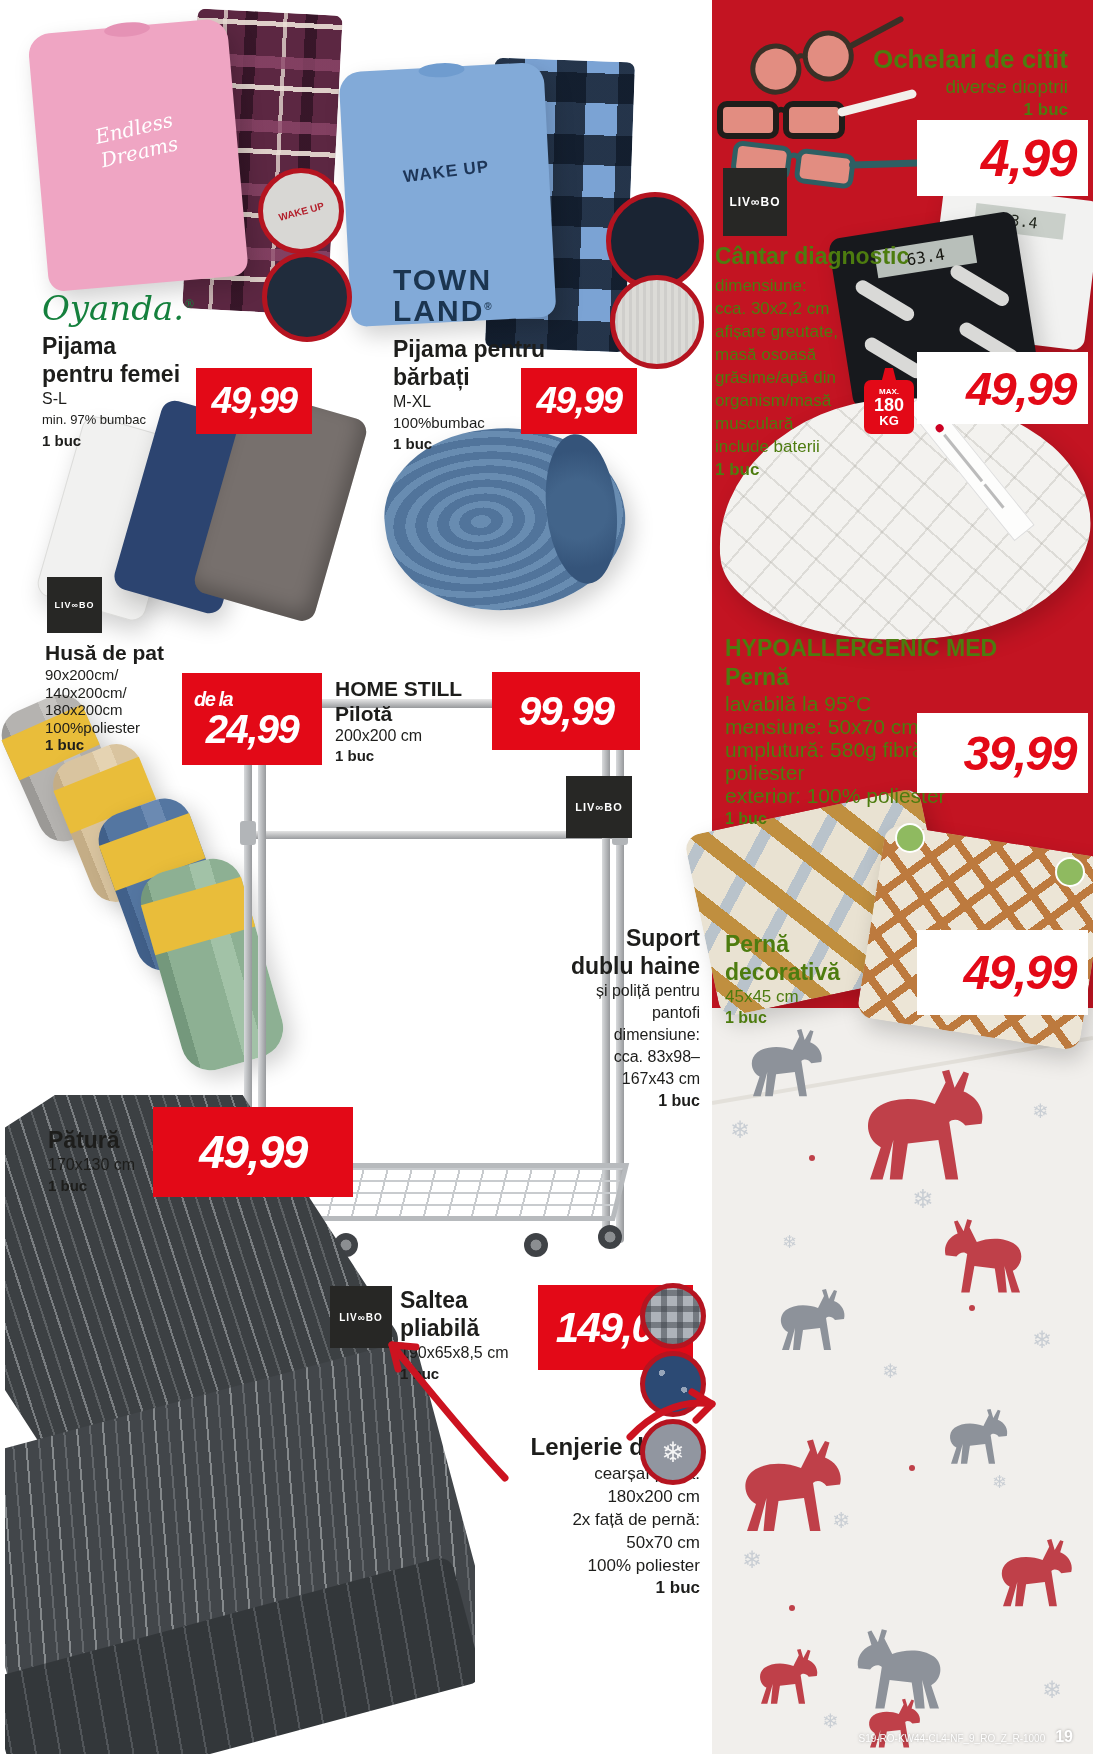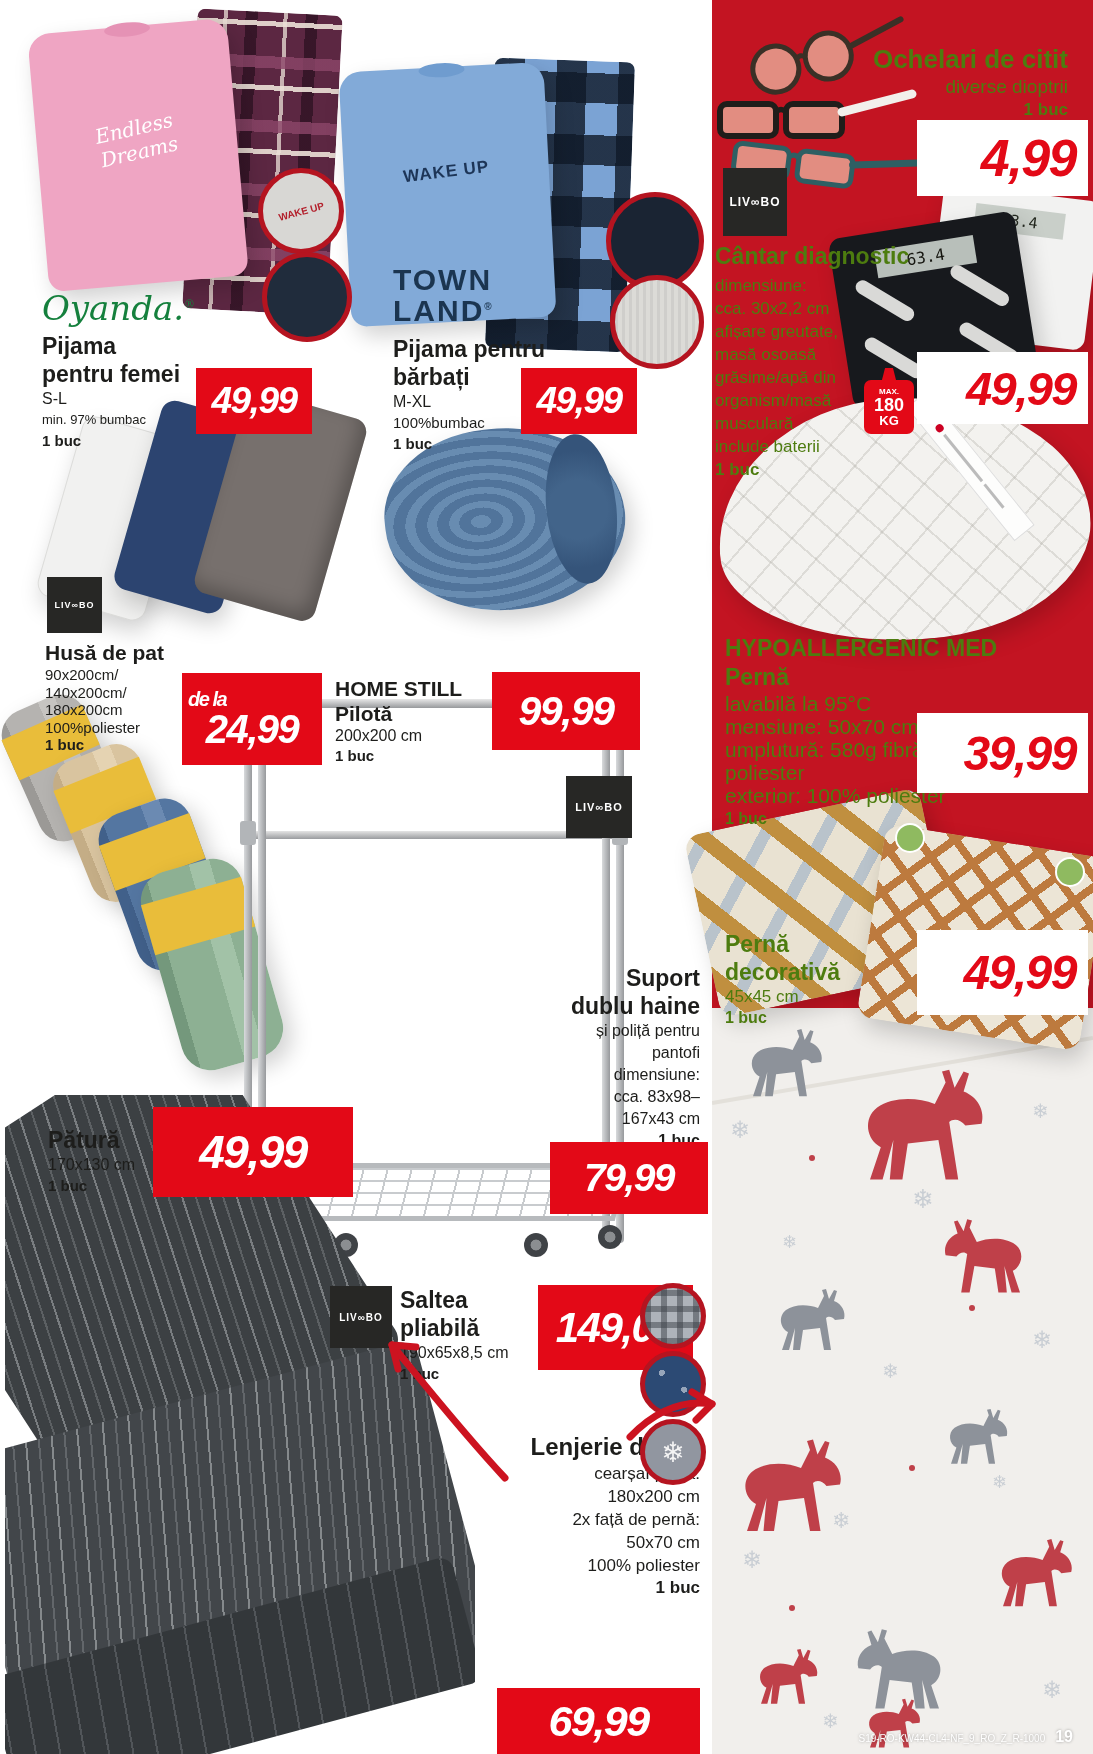--- a/index.html
+++ b/index.html
@@ -205,21 +205,21 @@
     <div class="title" style="font-size:21px;line-height:26px;">Husă de pat</div>
     <div class="detail" style="font-size:15px;line-height:17.5px;">
       <div>90x200cm/</div>
       <div>140x200cm/</div>
       <div>180x200cm</div>
       <div>100%poliester</div>
     </div>
     <div class="qty" style="font-size:15px;line-height:18px;">1 buc</div>
   </div>
   <div class="abs pbox red" style="left:182px;top:673px;width:140px;height:92px;flex-direction:column;line-height:1;">
-    <span style="font-size:20px;align-self:flex-start;padding-left:6px;font-style:italic;">de la</span>
+    <span style="font-size:20px;align-self:flex-start;padding-left:12px;font-style:italic;">de la</span>
     <span style="font-size:40px;">24,99</span>
   </div>
 
   <div class="abs z2 img-shadow" style="left:385px;top:428px;width:240px;height:182px;transform:rotate(-6deg);
        border-radius:46% 54% 48% 52%;
        background:repeating-radial-gradient(ellipse at 40% 50%, #688cb1 0 10px, #51749b 10px 22px);">
     <div class="abs" style="right:8px;top:14px;width:70px;height:150px;border-radius:50%;
          background:radial-gradient(circle at 45% 50%, #42648a 0 35%, #35547a 70%);"></div>
   </div>
   <div class="abs z3" style="left:335px;top:676px;width:150px;">
@@ -314,35 +314,32 @@
     <div class="abs" style="left:2px;top:128px;width:16px;height:24px;background:#b2b5b8;border-radius:3px;"></div>
     <div class="abs" style="left:374px;top:128px;width:16px;height:24px;background:#b2b5b8;border-radius:3px;"></div>
     <div class="abs" style="left:18px;top:470px;width:356px;height:48px;border:5px solid #b7babd;transform:skewX(-14deg);
          background:repeating-linear-gradient(90deg,#c8cbce 0 2px,transparent 2px 24px),repeating-linear-gradient(#c8cbce 0 2px,transparent 2px 12px);"></div>
     <div class="abs" style="left:12px;top:532px;width:24px;height:24px;border-radius:50%;background:radial-gradient(circle,#8b8e91 30%,#3f4246 34%);"></div>
     <div class="abs" style="left:96px;top:540px;width:24px;height:24px;border-radius:50%;background:radial-gradient(circle,#8b8e91 30%,#3f4246 34%);"></div>
     <div class="abs" style="left:286px;top:540px;width:24px;height:24px;border-radius:50%;background:radial-gradient(circle,#8b8e91 30%,#3f4246 34%);"></div>
     <div class="abs" style="left:360px;top:532px;width:24px;height:24px;border-radius:50%;background:radial-gradient(circle,#8b8e91 30%,#3f4246 34%);"></div>
   </div>
   <div class="abs livbo" style="left:566px;top:776px;width:66px;height:62px;font-size:11px;">LIV∞BO</div>
-  <div class="abs z3 right-align" style="left:500px;top:964px;width:200px;">
+  <div class="abs z3 right-align" style="left:500px;top:924px;width:200px;">
     <div class="title">Suport</div>
     <div class="title">dublu haine</div>
     <div class="detail" style="font-size:16px;line-height:22px;">
       <div>și poliță pentru</div>
       <div>pantofi</div>
       <div>dimensiune:</div>
       <div>cca. 83x98–</div>
       <div>167x43 cm</div>
     </div>
     <div class="qty">1 buc</div>
   </div>
-  <div class="abs pbox red" style="left:550px;top:1142px;width:158px;height:72px;font-size:39px;">
-      <span>79,99</span>
-    </div>
 
   <div class="abs z2" style="left:5px;top:1095px;width:470px;height:659px;overflow:hidden;">
     <div class="abs" style="left:-40px;top:-20px;width:360px;height:400px;border-radius:18px;transform:rotate(-33deg);
          background:repeating-linear-gradient(105deg,#3c4043 0 11px,#5c6063 11px 13px,#3c4043 13px 24px,#797d80 24px 26px);"></div>
     <div class="abs" style="left:-20px;top:300px;width:480px;height:330px;border-radius:18px;transform:rotate(-15deg);
          background:repeating-linear-gradient(100deg,#42464a 0 11px,#62666a 11px 13px,#42464a 13px 24px,#85898c 24px 26px);"></div>
     <div class="abs" style="left:-10px;top:520px;width:480px;height:130px;border-radius:14px;transform:rotate(-15deg);
          background:repeating-linear-gradient(95deg,#33373a 0 11px,#515559 11px 13px,#33373a 13px 24px);"></div>
   </div>
   <div class="abs livbo" style="left:330px;top:1286px;width:62px;height:62px;font-size:10px;">LIV∞BO</div>
@@ -360,23 +357,20 @@
     <div class="title" style="font-size:24px;line-height:30px;">Lenjerie de pat</div>
     <div class="detail" style="font-size:17px;line-height:23px;">
       <div>cearșaf pilotă:</div>
       <div>180x200 cm</div>
       <div>2x față de pernă:</div>
       <div>50x70 cm</div>
       <div>100% poliester</div>
     </div>
     <div class="qty" style="font-size:17px;">1 buc</div>
   </div>
-  <div class="abs pbox red" style="left:497px;top:1688px;width:203px;height:66px;font-size:43px;">
-      <span>69,99</span>
-    </div>
 
   <div class="abs circle" style="left:640px;top:1283px;width:66px;height:66px;
        background:#aeb3ba;background-image:repeating-linear-gradient(0deg,rgba(60,65,72,.5) 0 6px,transparent 6px 16px),repeating-linear-gradient(90deg,rgba(60,65,72,.5) 0 6px,transparent 6px 16px);"></div>
   <div class="abs circle" style="left:640px;top:1351px;width:66px;height:66px;
        background:#2c4a74;background-image:radial-gradient(circle at 30% 30%, rgba(255,255,255,.5) 0 3px, transparent 3px),radial-gradient(circle at 70% 60%, rgba(255,255,255,.5) 0 3px, transparent 3px);"></div>
   <div class="abs circle" style="left:640px;top:1419px;width:66px;height:66px;background:#9196a0;color:#f4f4f4;font-size:28px;">❄</div>
 
   <svg class="abs z6" style="left:0;top:0;pointer-events:none;" width="1093" height="1754" viewBox="0 0 1093 1754">
     <path d="M505,1478 C462,1432 425,1385 392,1345" fill="none" stroke="#cc1320" stroke-width="7" stroke-linecap="round"></path>
     <path d="M392,1345 l24,2 M392,1345 l6,24" fill="none" stroke="#cc1320" stroke-width="7" stroke-linecap="round"></path>

